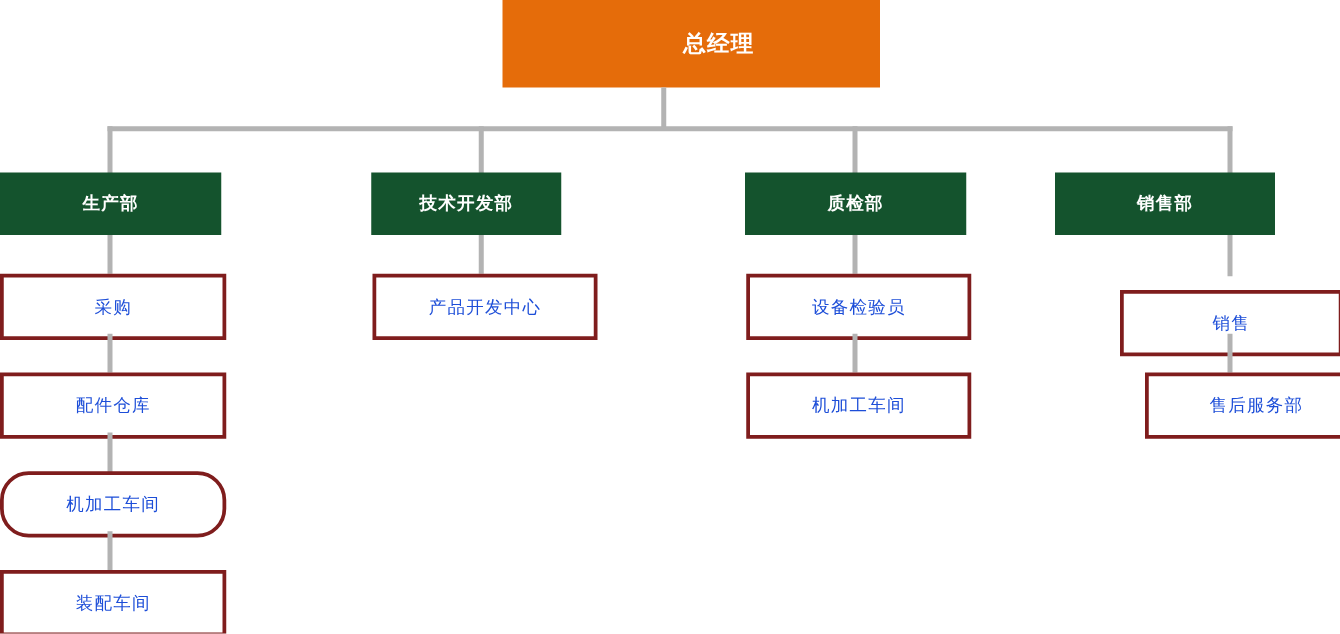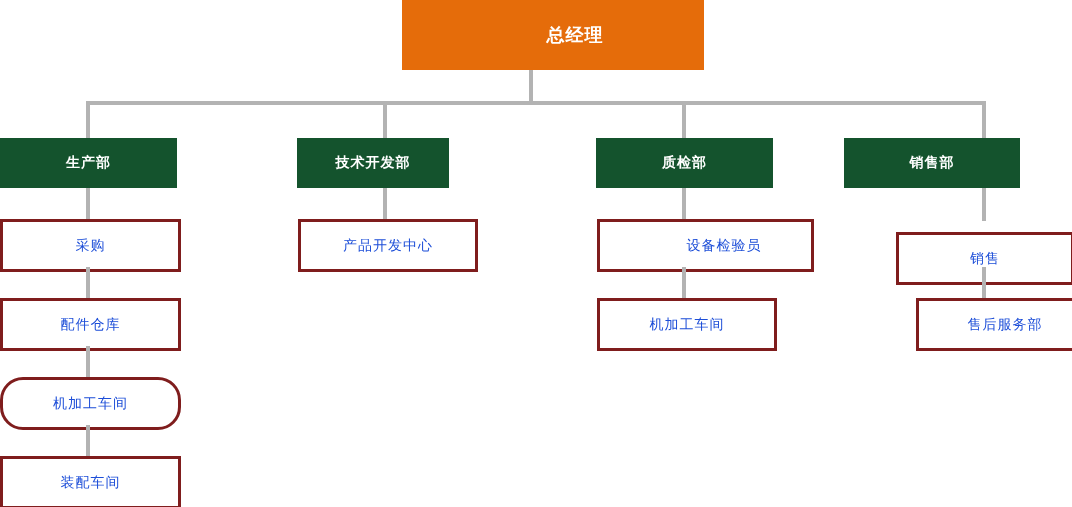--- a/index.html
+++ b/index.html
@@ -77,21 +77,21 @@
   <div class="node-box" style="left:0; top:377px; width:175px;border-radius:23px;">机加工车间</div>
   <div class="conn v" style="left:86px; top:425px; height:33px;"></div>
   <div class="node-box" style="left:0; top:456px; width:175px;">装配车间</div>
 
   <div class="dept-box" style="left:297px; width:152px;">技术开发部</div>
   <div class="conn v" style="left:383px; top:188px; height:33px;"></div>
   <div class="node-box" style="left:298px; top:219px; width:174px;">产品开发中心</div>
 
   <div class="dept-box" style="left:596px; width:177px;">质检部</div>
   <div class="conn v" style="left:682px; top:188px; height:33px;"></div>
-  <div class="node-box" style="left:597px; top:219px; width:174px;padding-left:37px;">设备检验员</div>
+  <div class="node-box" style="left:597px; top:219px; width:174px;">设备检验员</div>
   <div class="conn v" style="left:682px; top:267px; height:33px;"></div>
   <div class="node-box" style="left:597px; top:298px; width:174px;">机加工车间</div>
 
   <div class="dept-box" style="left:844px; width:176px;">销售部</div>
   <div class="conn v" style="left:982px; top:188px; height:33px;"></div>
   <div class="node-box" style="left:896px; top:232px; width:172px;">销售</div>
   <div class="conn v" style="left:982px; top:267px; height:33px;"></div>
   <div class="node-box" style="left:916px; top:298px; width:172px;">售后服务部</div>
 
 </div>

